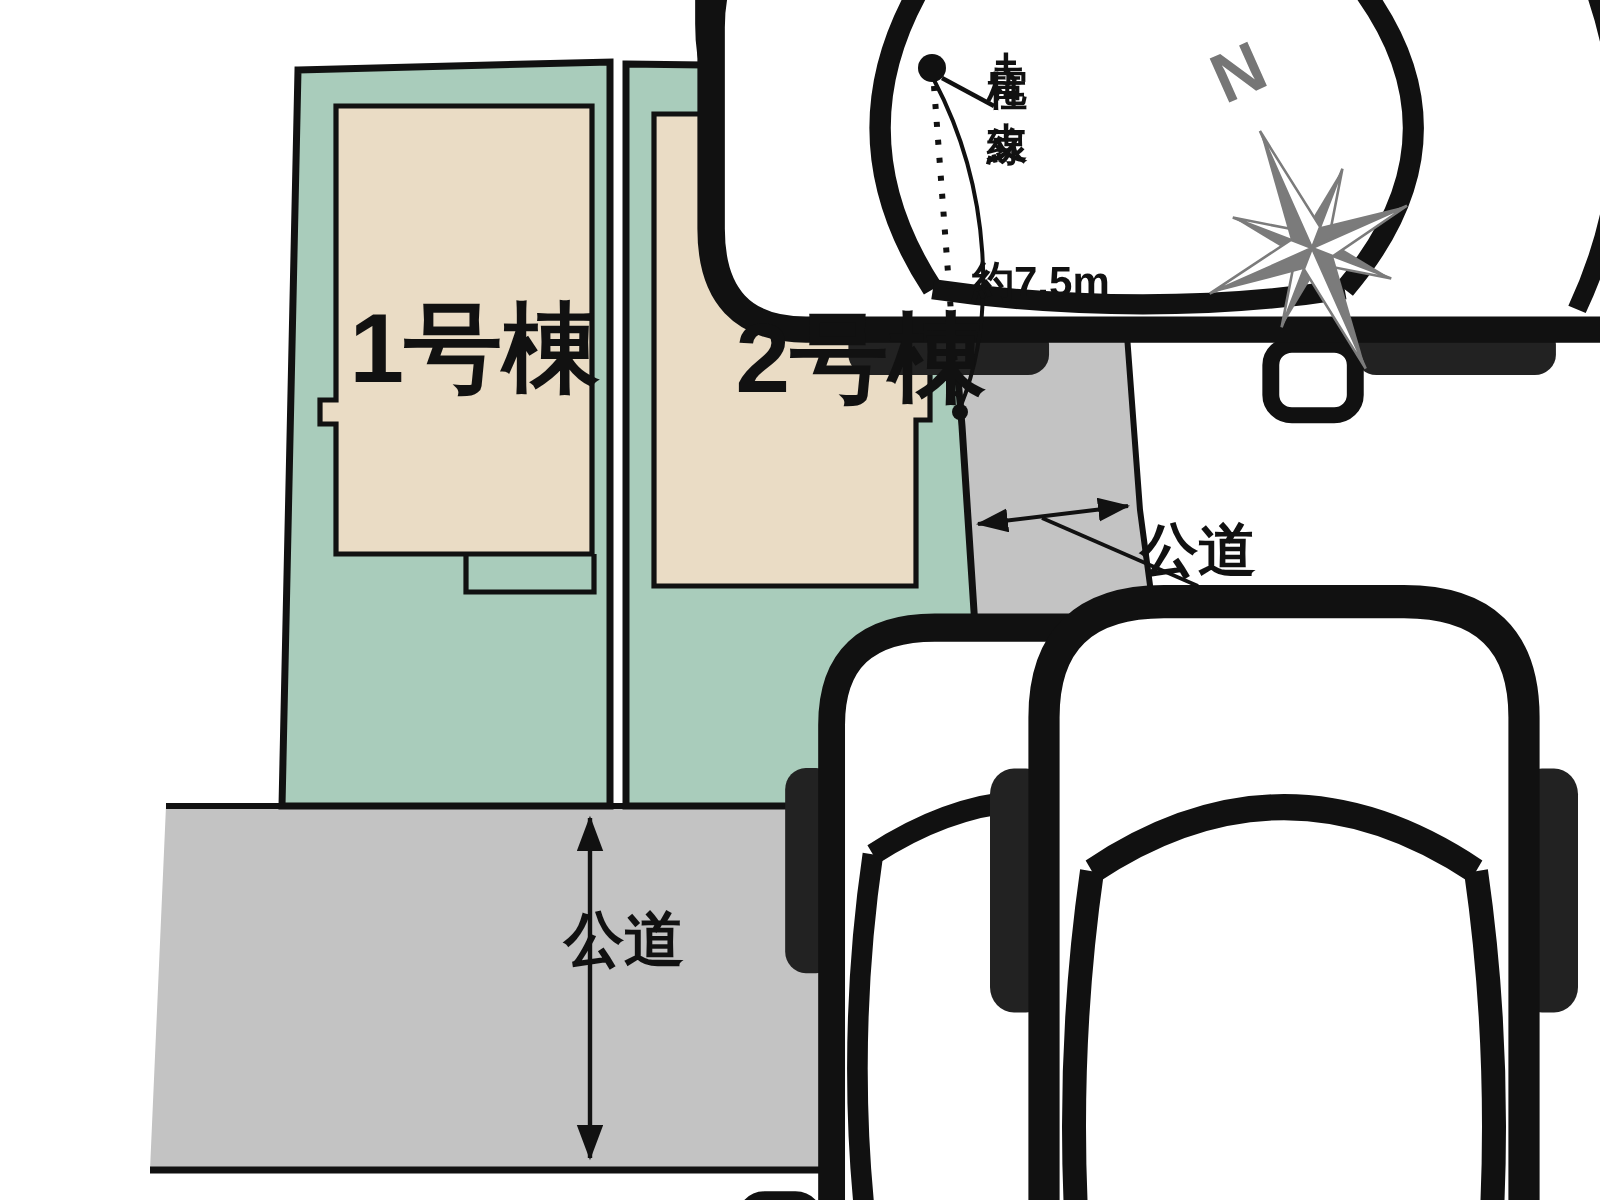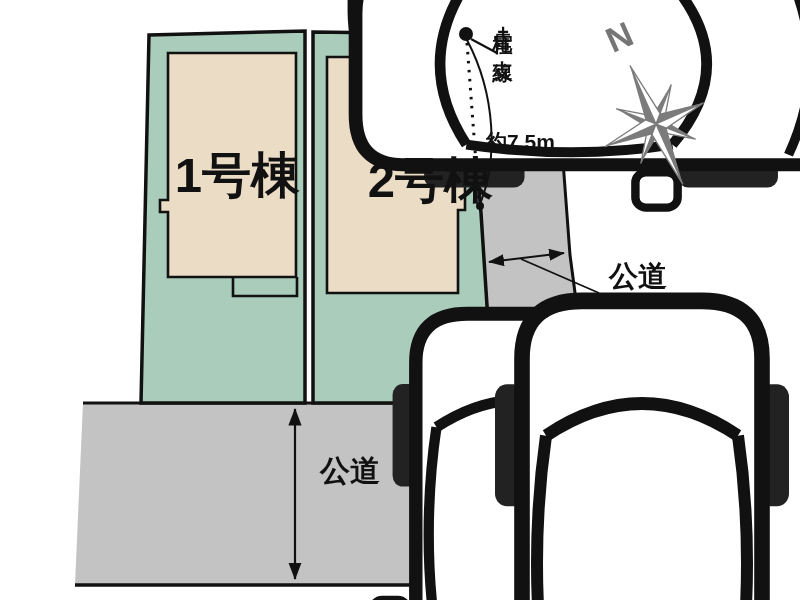--- a/index.html
+++ b/index.html
@@ -10,21 +10,21 @@
   .stage svg.base { position:absolute; left:0; top:0; }
   .txt { position:absolute; color:#111; font-weight:bold; line-height:1.1; white-space:nowrap; }
   .lbl-building { width:136px; text-align:right; font-size:49px; letter-spacing:0px; }
   #lbl1 { left:164px; top:149px; }
   #lbl2 { left:321px; top:154px;margin-left:36px; }
   #denchu {
     left:493px; top:17px; font-size:20px; letter-spacing:2px;
     writing-mode:vertical-rl; text-orientation:upright; line-height:1;
   }
   #span75 { left:486px; top:114px; font-size:21px;margin-top:16px; }
-  .road-label { width:136px; text-align:center; line-height:1.1; }
+  .road-label { width:136px; line-height:1.1; }
   #road4 { left:570px; top:261px; font-size:29px; }
   #road8 { left:282px; top:454px; font-size:30px; }
   #north { left:607px; top:18px; font-size:35px; color:#767676; transform:rotate(-24deg); }
 </style>
 </head>
 <body>
 
 <div class="stage">
 
   <svg class="base" width="800" height="600" viewBox="0 0 800 600">

